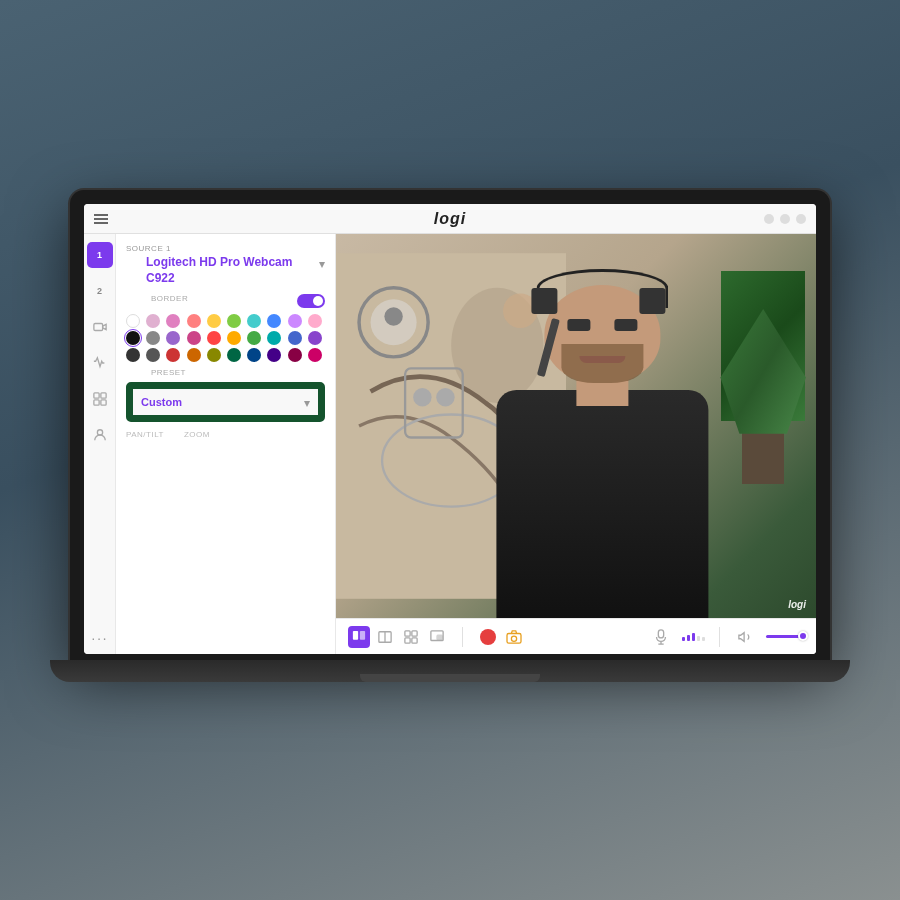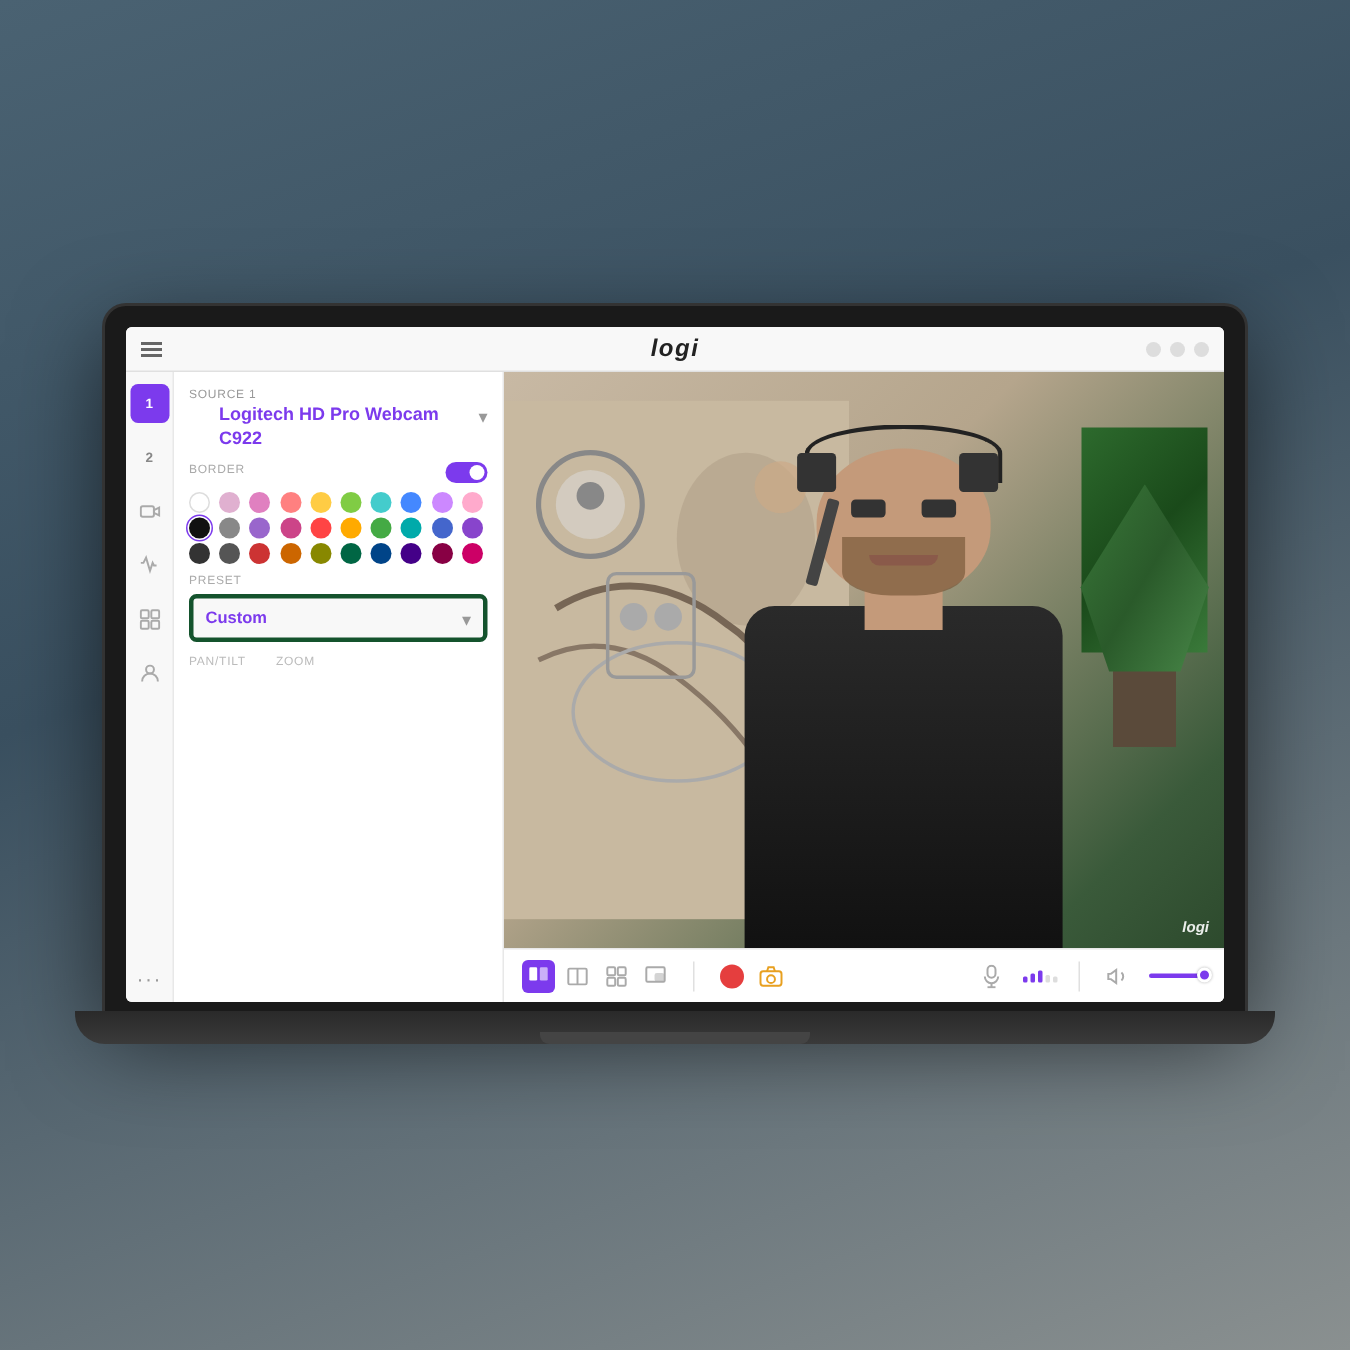--- a/index.html
+++ b/index.html
@@ -14,21 +14,20 @@
       font-family: -apple-system, BlinkMacSystemFont, 'Segoe UI', sans-serif;
     }
 
     .laptop-wrapper {
       position: relative;
       width: 780px;
       height: 520px;
       display: flex;
       flex-direction: column;
       align-items: center;
-      justify-content: center;
     }
 
     .laptop-screen-outer {
       width: 760px;
       height: 470px;
       background: #1a1a1a;
       border-radius: 14px 14px 0 0;
       padding: 14px 14px 6px;
       box-shadow: 0 0 0 2px #333, 0 20px 60px rgba(0,0,0,0.6);
       position: relative;
@@ -198,20 +197,21 @@
       font-size: 12px;
       margin-top: 2px;
     }
 
     .section-label {
       font-size: 8px;
       color: #aaa;
       text-transform: uppercase;
       letter-spacing: 0.5px;
       margin-bottom: 5px;
+      margin-left: 25px;
     }
 
     
     .border-header {
       display: flex;
       justify-content: space-between;
       align-items: center;
       margin-bottom: 6px;
     }
     .toggle-switch {
@@ -284,21 +284,21 @@
 
     
     .preset-section {
       margin-bottom: 8px;
     }
     .preset-row {
       display: flex;
       justify-content: space-between;
       align-items: center;
       background: #f8f8f8;
-      border: 3px solid #14532d;
+      border: 7px solid #14532d;
       border-radius: 5px;
       padding: 5px 8px;
       cursor: pointer;
     }
     .preset-value {
       font-size: 11px;
       font-weight: 600;
       color: #7c3aed;
     }
 

